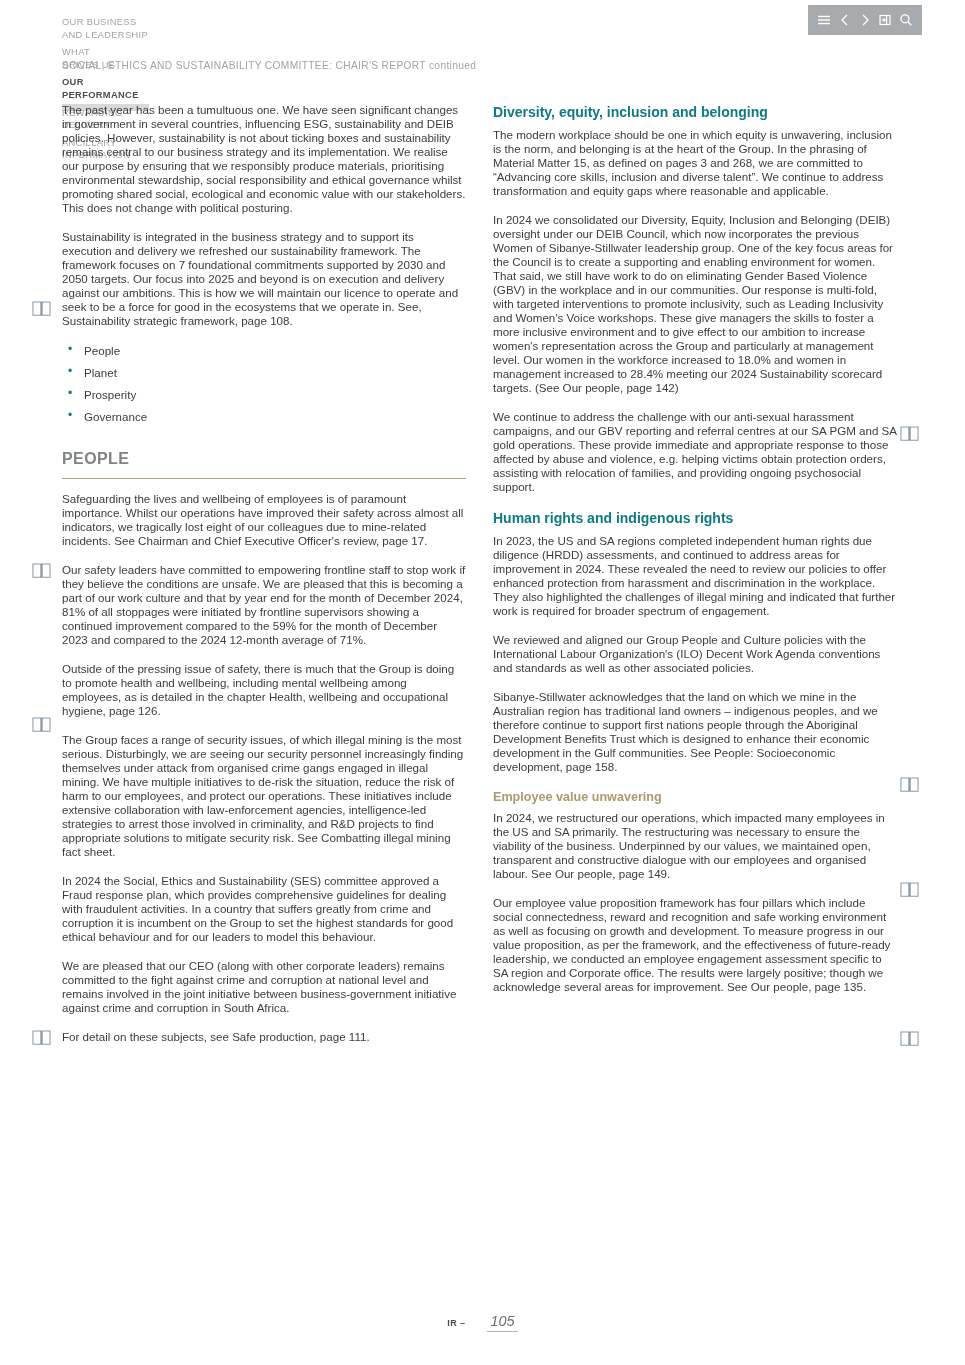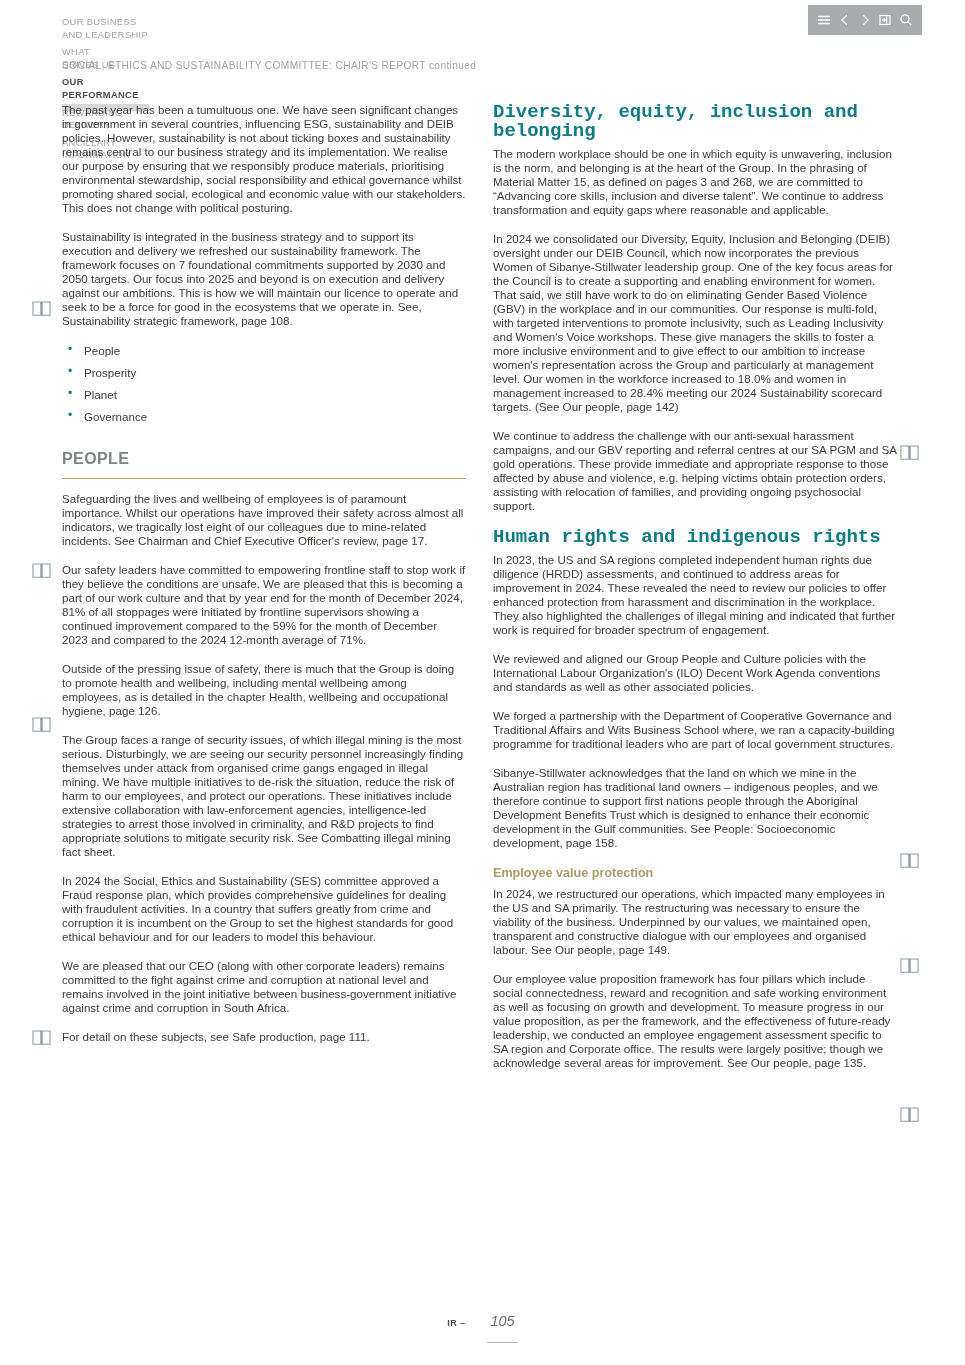--- a/index.html
+++ b/index.html
@@ -103,26 +103,25 @@
     font-size: 11.6px;
     line-height: 14px;
     margin: 0 0 15px 0;
     color: #3c3c3b;
     position: relative;
   }
   p.body.tight { margin-bottom: 13px; }
   .it { }
 
   h2.heading-teal {
-    font-size: 19px;
+    font-size: 14px;
     line-height: 19px;
     color: #0e7a82;
     font-weight: bold;
     margin: 0 0 6px 0;
-    font-family: Liberation Mono, monospace;
   }
   h2.heading-gold {
     font-size: 12.6px;
     line-height: 17px;
     color: #ab9a6d;
     font-weight: bold;
     margin: 0 0 5px 0;
   }
   h2.heading-gray {
     font-size: 16px;
@@ -182,21 +181,21 @@
     font-weight: bold;
     color: #4d4d4d;
     letter-spacing: 0.4px;
     margin-right: 22px;
   }
   .footer .pageno {
     font-size: 14.5px;
     font-style: italic;
     color: #6d6d6d;
     border-bottom: 1.4px solid #b3b3b3;
-    padding: 0 3px 13px 3px;
+    padding: 0 3px 2px 3px;
   }
 </style>
 </head>
 <body>
 
 <div class="viewer-toolbar">
   <span class="tb-icon">
     <svg viewBox="0 0 16 16" fill="none" stroke="#fff" stroke-width="1.4">
       <line x1="2" y1="4.5" x2="14" y2="4.5"></line>
       <line x1="2" y1="8" x2="14" y2="8"></line>
@@ -257,22 +256,22 @@
         <path d="M10.3 3.2 L11 5 L11.7 3.2"></path>
         <path d="M10.3 17.2 L11 15.2 L11.7 17.2"></path>
         <line x1="11" y1="5" x2="11" y2="15.2"></line>
       </svg>
     </span>
   </p>
 
 
   <ul class="themes">
     <li>People</li>
+    <li>Planet</li>
     <li>Prosperity</li>
-    <li>Planet</li>
     <li>Governance</li>
   </ul>
 
   <h2 class="heading-gray">PEOPLE</h2>
   <hr class="rule-gold">
 
 
   <p class="body">
     <span>Safeguarding the lives and wellbeing of employees is of paramount importance. Whilst our operations have improved their safety across almost all indicators, we tragically lost eight of our colleagues due to mine-related incidents. See </span><span class="it">Chairman and Chief Executive Officer's review, page 17.</span>
     <span class="book-icon" style="left:-31px; top:69px;">
@@ -346,36 +345,35 @@
   </p>
 
   <p class="body">We continue to address the challenge with our anti-sexual harassment campaigns, and our GBV reporting and referral centres at our SA PGM and SA gold operations. These provide immediate and appropriate response to those affected by abuse and violence, e.g. helping victims obtain protection orders, assisting with relocation of families, and providing ongoing psychosocial support.</p>
 
   <h2 class="heading-teal">Human rights and indigenous rights</h2>
 
   <p class="body">In 2023, the US and SA regions completed independent human rights due diligence (HRDD) assessments, and continued to address areas for improvement in 2024. These revealed the need to review our policies to offer enhanced protection from harassment and discrimination in the workplace. They also highlighted the challenges of illegal mining and indicated that further work is required for broader spectrum of engagement.</p>
 
   <p class="body">We reviewed and aligned our Group People and Culture policies with the International Labour Organization's (ILO) Decent Work Agenda conventions and standards as well as other associated policies.</p>
 
-  <p class="body">We forged a partnership with the Department of Cooperative Governance and Traditional Affairs and Wits Business School where, we ran a capacity-building programme for traditional leaders who are part of local government structures.</p>
 
   <p class="body">
     <span>Sibanye-Stillwater acknowledges that the land on which we mine in the Australian region has traditional land owners – indigenous peoples, and we therefore continue to support first nations people through the Aboriginal Development Benefits Trust which is designed to enhance their economic development in the Gulf communities. See </span><span class="it">People: Socioeconomic development,  page 158.</span>
     <span class="book-icon" style="left:406px; top:85px;">
       <svg viewBox="0 0 22 20" fill="none" stroke="#8d9ba6" stroke-width="1.1">
         <path d="M2 3.2 L10.3 3.2 L10.3 17.2 L2 17.2 Z"></path>
         <path d="M11.7 3.2 L20 3.2 L20 17.2 L11.7 17.2 Z"></path>
         <path d="M10.3 3.2 L11 5 L11.7 3.2"></path>
         <path d="M10.3 17.2 L11 15.2 L11.7 17.2"></path>
         <line x1="11" y1="5" x2="11" y2="15.2"></line>
       </svg>
     </span>
   </p>
 
-  <h2 class="heading-gold">Employee value protection</h2>
+  <h2 class="heading-gold">Employee value unwavering</h2>
 
   <p class="body">
     <span>In 2024, we restructured our operations, which impacted many employees in the US and SA primarily. The restructuring was necessary to ensure the viability of the business. Underpinned by our values, we maintained open, transparent and constructive dialogue with our employees and organised labour. See </span><span class="it">Our people, page 149.</span>
     <span class="book-icon" style="left:406px; top:69px;">
       <svg viewBox="0 0 22 20" fill="none" stroke="#8d9ba6" stroke-width="1.1">
         <path d="M2 3.2 L10.3 3.2 L10.3 17.2 L2 17.2 Z"></path>
         <path d="M11.7 3.2 L20 3.2 L20 17.2 L11.7 17.2 Z"></path>
         <path d="M10.3 3.2 L11 5 L11.7 3.2"></path>
         <path d="M10.3 17.2 L11 15.2 L11.7 17.2"></path>
         <line x1="11" y1="5" x2="11" y2="15.2"></line>

